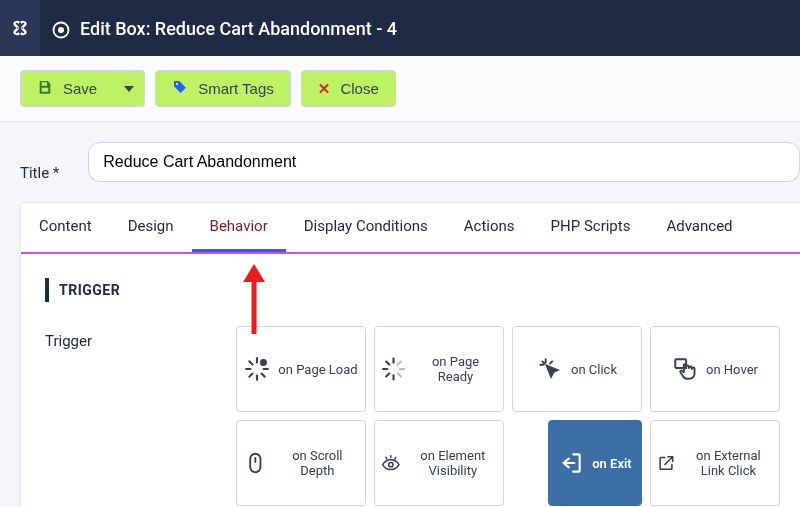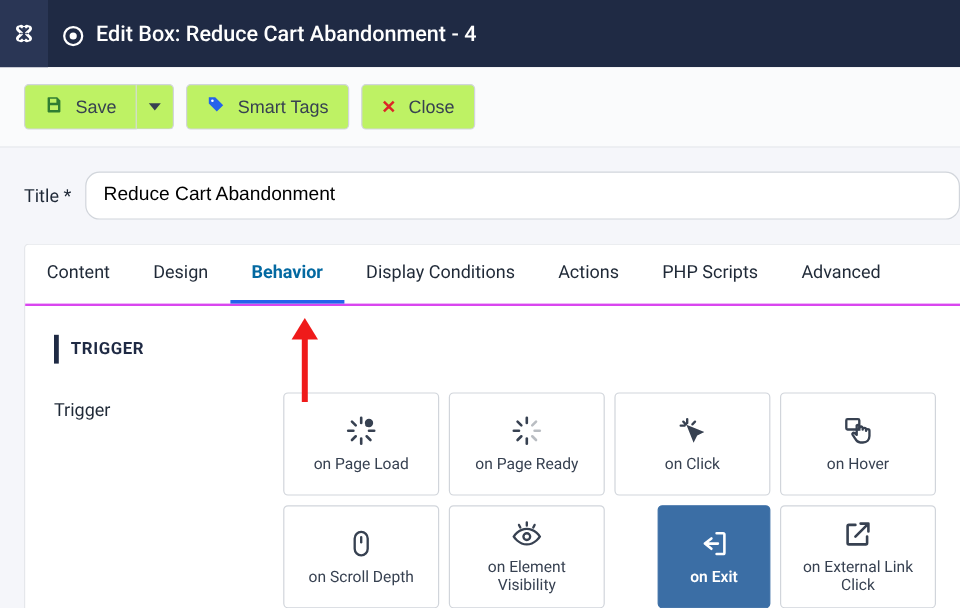--- a/index.html
+++ b/index.html
@@ -10,33 +10,33 @@
   .toolbar { background: #fafbfc; padding: 14px 20px; border-bottom: 1px solid #e5e7eb; display: flex; gap: 10px; }
   .btn { background: #bef264; border: 1px solid #d1d5db; border-radius: 4px; padding: 8px 16px; font-size: 15px; display: inline-flex; align-items: center; gap: 10px; cursor: pointer; color: #374151; }
   .btn-group { display: inline-flex; }
   .btn-group .btn:first-child { border-top-right-radius: 0; border-bottom-right-radius: 0; }
   .btn-group .btn.caret { border-top-left-radius: 0; border-bottom-left-radius: 0; border-left: none; padding: 8px 10px; }
   .icon { display: inline-block; }
   .icon-save { color: #2f7d32; }
   .icon-tag { color: #2563eb; }
   .icon-close { color: #dc2626; font-weight: 700; }
   .main { padding: 20px 0 0 20px; }
-  .field-row { display: flex; align-items: center; gap: 12px; margin-bottom: 20px; }
+  .field-row { display: flex; align-items: flex-end; gap: 29px; margin-bottom: 20px; }
   .field-row label { font-size: 15px; }
   .field-row input { flex: 1; padding: 10px 14px; font-size: 16px; border: 1px solid #d1d5db; border-radius: 12px; background: #fff; }
   .tabs-wrap { background: #fff; border: 1px solid #e5e7eb; border-radius: 4px 0 0 0; border-right: none; border-bottom: none; }
   .tabs { display: flex; border-bottom: 2px solid #d946ef; }
   .tab { padding: 14px 18px; font-size: 15px; color: #1f2937; cursor: pointer; border-bottom: 3px solid transparent; }
-  .tab.active { color: #0369a1; border-bottom-color: #2563eb; font-weight: 700; }
+  .tab.active { color: #7f1d1d; border-bottom-color: #2563eb; font-weight: 400; }
   .panel { padding: 24px 20px 10px 24px; position: relative; }
   .section-label { color: #1f2a44; font-weight: 700; letter-spacing: 0.5px; font-size: 14px; border-left: 4px solid #1f2a44; padding: 4px 0 4px 10px; margin-bottom: 24px; }
   .trigger-row { display: flex; align-items: flex-start; gap: 20px; }
   .trigger-row .left-label { width: 220px; padding-top: 6px; font-size: 15px; }
   .options { flex: 1; display: grid; grid-template-columns: repeat(4, 130px); gap: 8px; }
-  .opt { border: 1px solid #d1d5db; border-radius: 4px; background: #fff; height: 86px; display: flex; flex-direction: column; align-items: center; justify-content: center; gap: 8px; font-size: 13px; color: #374151; cursor: pointer; text-align: center; padding: 6px; }
+  .opt { border: 1px solid #d1d5db; border-radius: 4px; background: #fff; height: 86px; display: flex; align-items: center; justify-content: center; gap: 8px; font-size: 13px; color: #374151; cursor: pointer; text-align: center; padding: 6px; }
   .opt.active { background: #3b6ea5; color: #fff; border-color: #3b6ea5; font-weight: 600; margin-left: 36px; }
   .opt svg, .opt .icn { width: 26px; height: 26px; }
   .arrow { position: absolute; left: 218px; top: 10px; }
   .arrow svg { width: 30px; height: 74px; }
   .chev-down { width: 0; height: 0; border-left: 5px solid transparent; border-right: 5px solid transparent; border-top: 6px solid #374151; display: inline-block; }
 </style>
 </head>
 <body>
 
 <div class="topbar">

